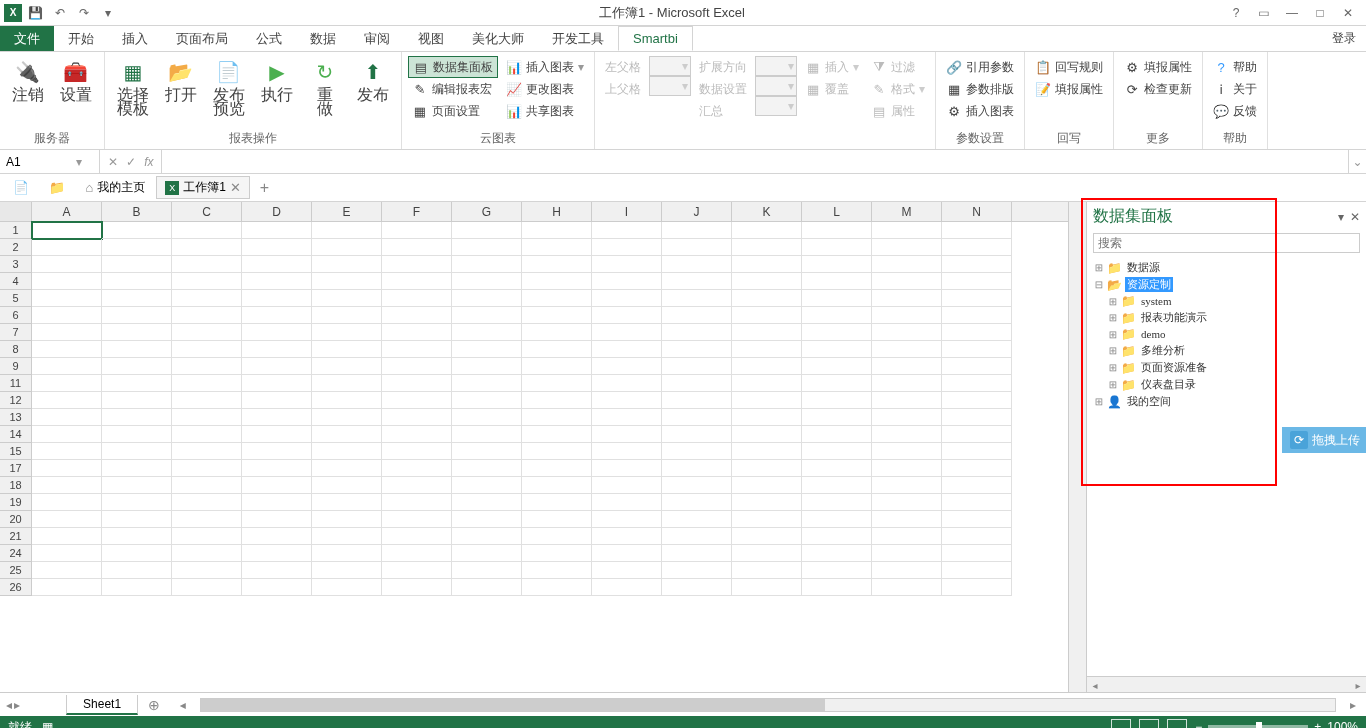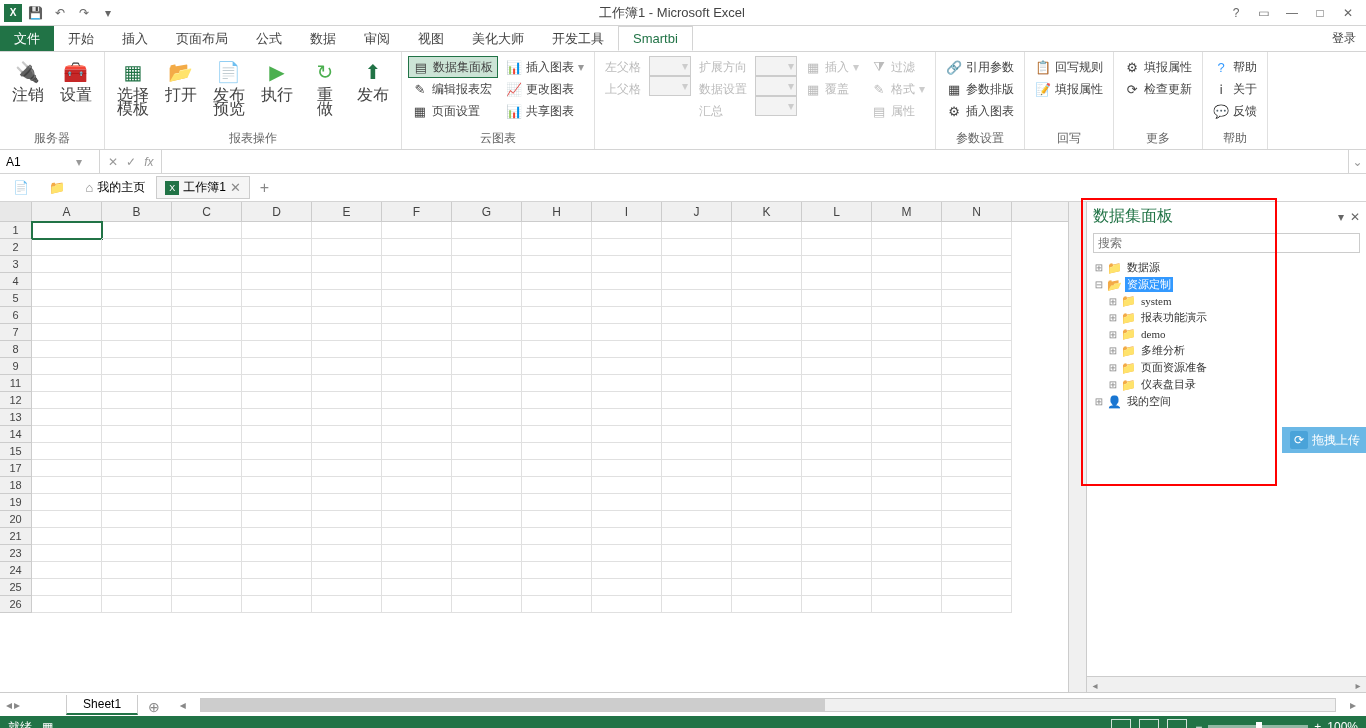--- a/index.html
+++ b/index.html
@@ -85,21 +85,21 @@
 .tnode.l1 { padding-left: 4px; }
 .tnode.l2 { padding-left: 18px; }
 .redbox { position: absolute; border: 2px solid red; pointer-events: none; }
 .dragtag { position: absolute; right: -2px; top: 225px; background: #6bb8e6; color: #fff; padding: 4px 8px; font-size: 12px; display: flex; align-items: center; gap: 4px; }
 .dragtag .dic { width: 18px; height: 18px; background: #4aa3d9; display: flex; align-items: center; justify-content: center; border-radius: 2px; }
 
 
 .sheetbar { height: 24px; border-top: 1px solid #ccc; display: flex; align-items: center; }
 .sheetbar .nav { display: flex; gap: 2px; padding: 0 6px; color: #888; }
 .sheetbar .nav span { cursor: pointer; }
-.sheetbar .stabs { display: flex; align-items: flex-end; padding-left: 40px; }
+.sheetbar .stabs { display: flex; align-items: center; padding-left: 40px; }
 .sheetbar .stab { padding: 2px 16px; border: 1px solid #ccc; border-top: none; background: #fff; cursor: pointer; border-bottom: 2px solid #217346; }
 .sheetbar .sadd { padding: 0 10px; color: #888; cursor: pointer; font-size: 14px; }
 .sheetbar .hscroll { flex: 1; display: flex; align-items: center; justify-content: center; padding: 0 10px; }
 .sheetbar .hscroll .track { flex: 1; height: 14px; background: #f0f0f0; border: 1px solid #ccc; position: relative; margin: 0 14px; }
 .sheetbar .hscroll .track .thumb { position: absolute; left: 0; width: 55%; height: 100%; background: #cdcdcd; }
 .panelhscroll { height: 16px; border-top: 1px solid #ccc; background: #f0f0f0; position: relative; }
 .panelhscroll .arrow { position: absolute; top: 0; width: 16px; height: 16px; display: flex; align-items: center; justify-content: center; color: #888; font-size: 10px; }
 
 
 .statusbar { height: 22px; background: #217346; color: #fff; display: flex; align-items: center; padding: 0 8px; gap: 12px; }
@@ -736,37 +736,20 @@
             <div class="cell"></div>
             <div class="cell"></div>
             <div class="cell"></div>
             <div class="cell"></div>
             <div class="cell"></div>
             <div class="cell"></div>
             <div class="cell"></div>
             <div class="cell"></div>
           </div>
           <div class="row">
-            <div class="rh">23</div>
-            <div class="cell"></div>
-            <div class="cell"></div>
-            <div class="cell"></div>
-            <div class="cell"></div>
-            <div class="cell"></div>
-            <div class="cell"></div>
-            <div class="cell"></div>
-            <div class="cell"></div>
-            <div class="cell"></div>
-            <div class="cell"></div>
-            <div class="cell"></div>
-            <div class="cell"></div>
-            <div class="cell"></div>
-            <div class="cell"></div>
-          </div>
-          <div class="row">
             <div class="rh">24</div>
             <div class="cell"></div>
             <div class="cell"></div>
             <div class="cell"></div>
             <div class="cell"></div>
             <div class="cell"></div>
             <div class="cell"></div>
             <div class="cell"></div>
             <div class="cell"></div>
             <div class="cell"></div>

